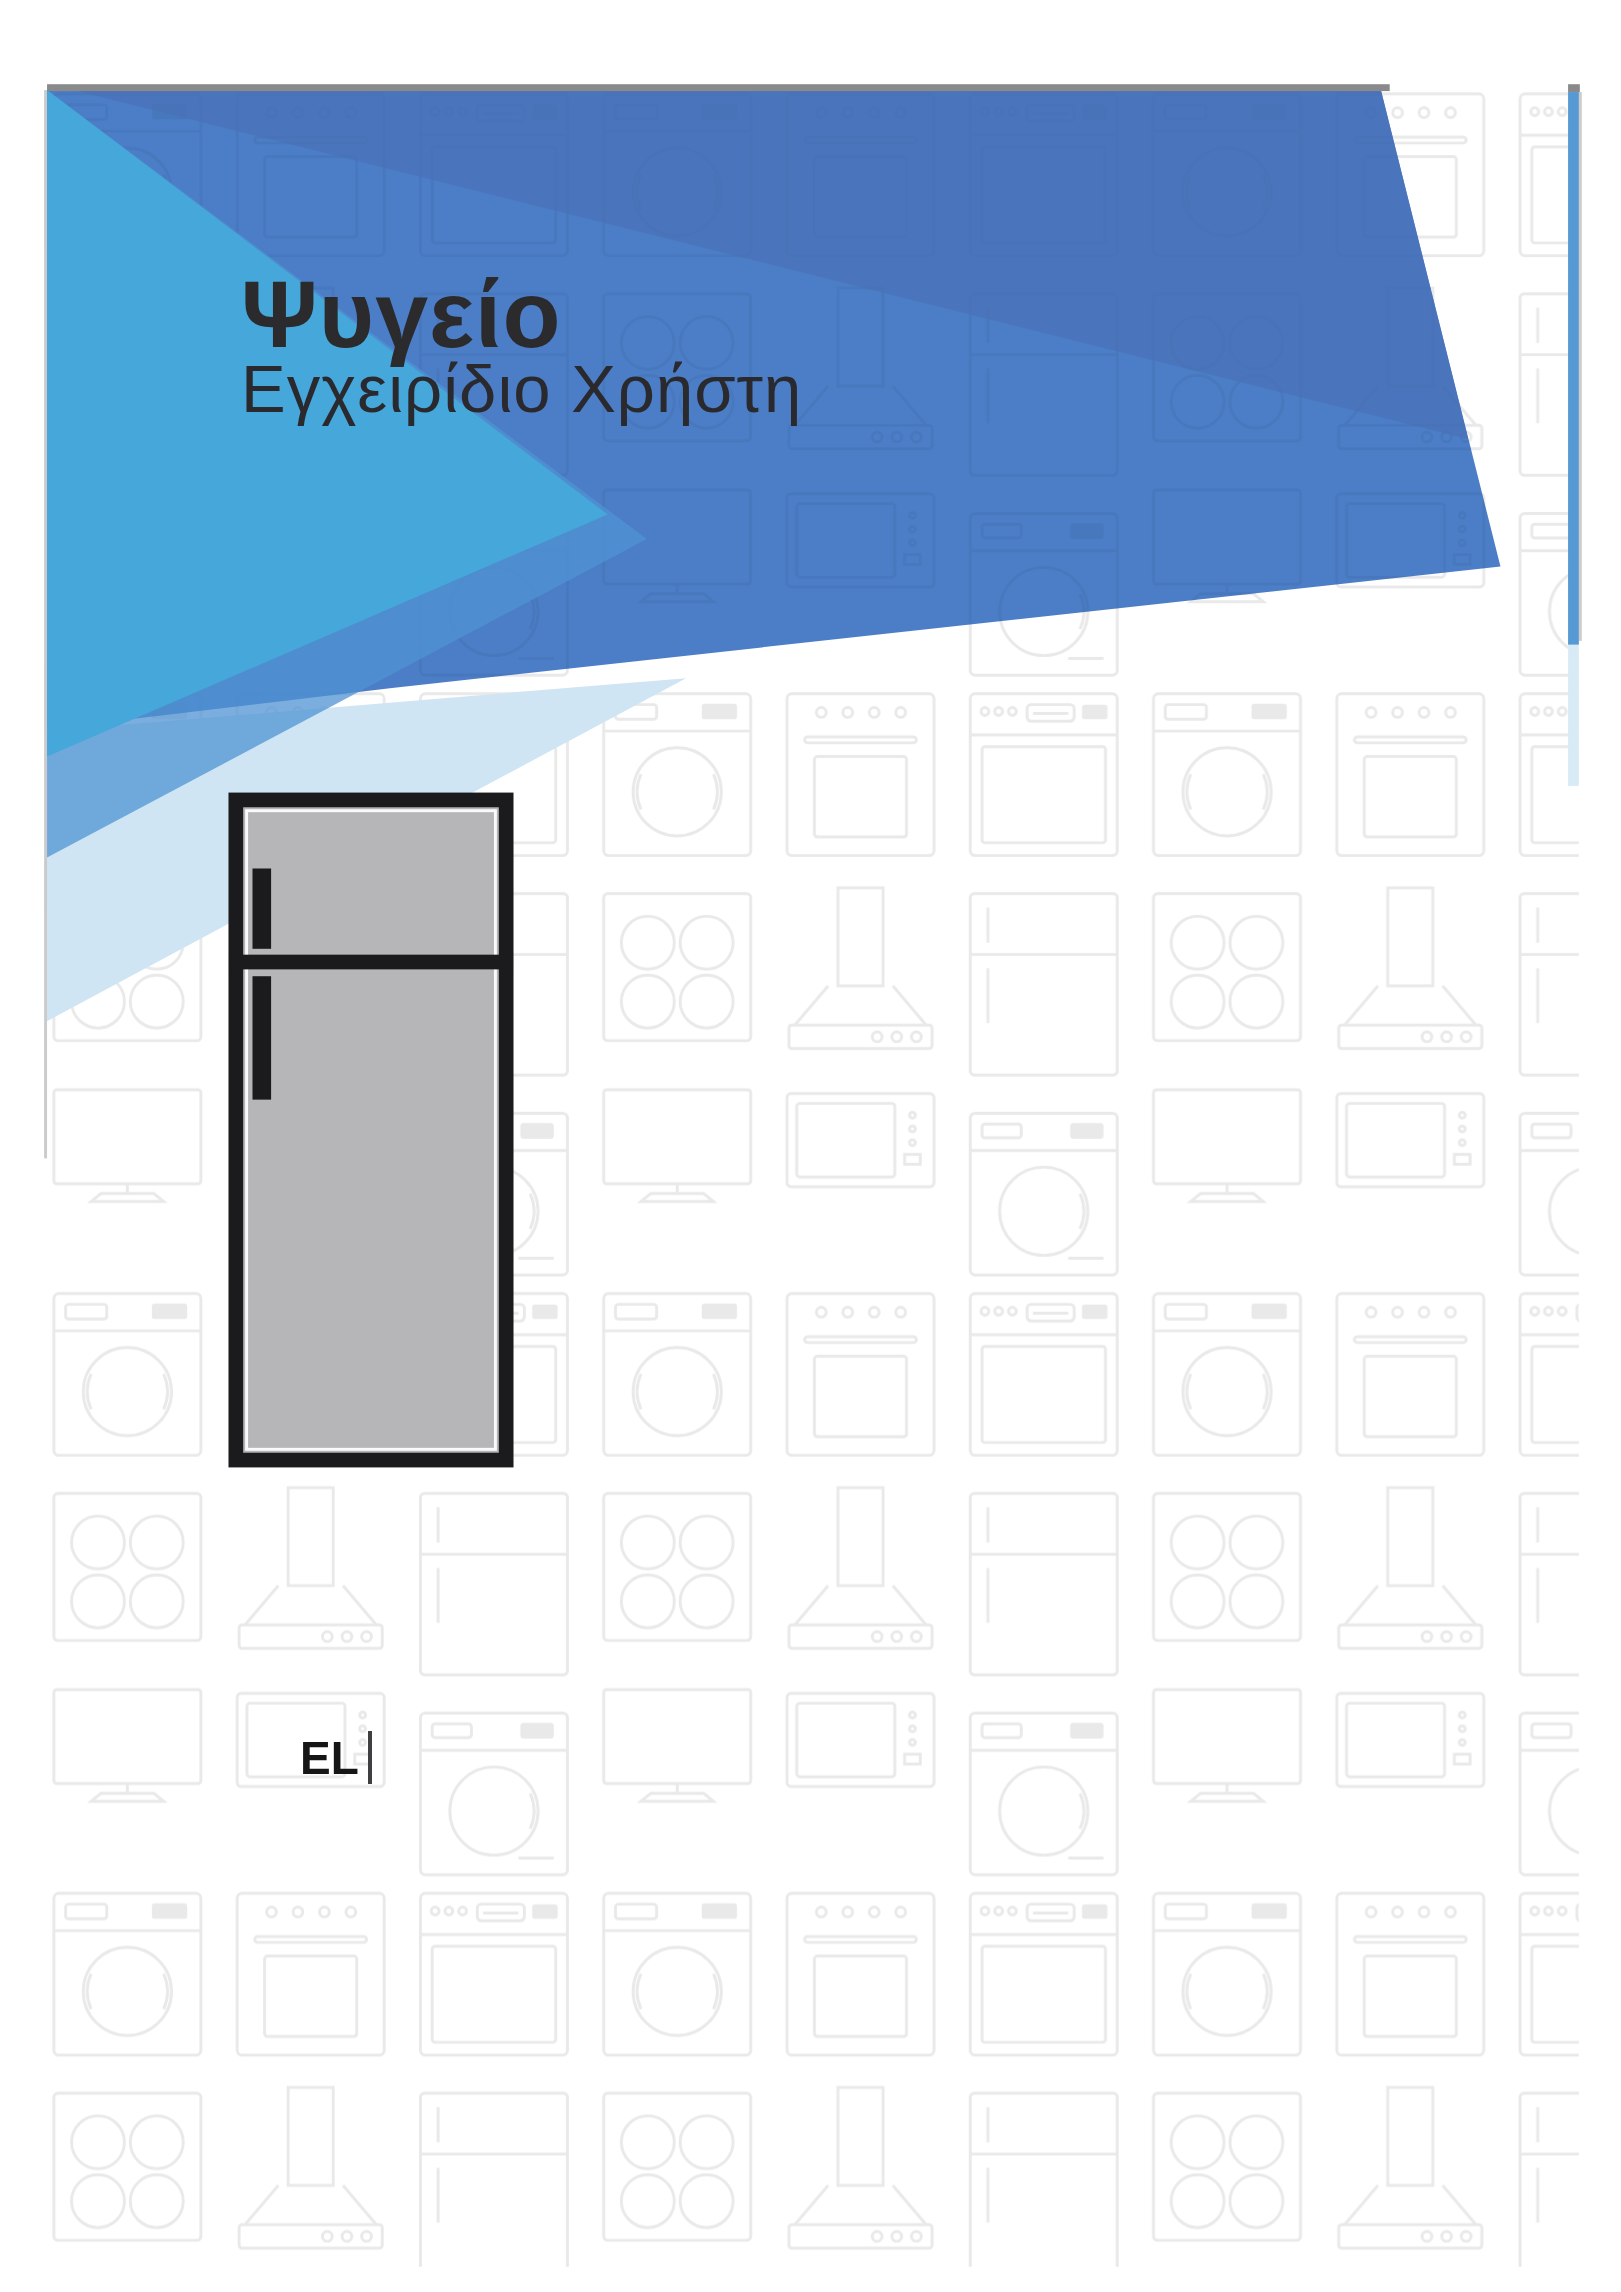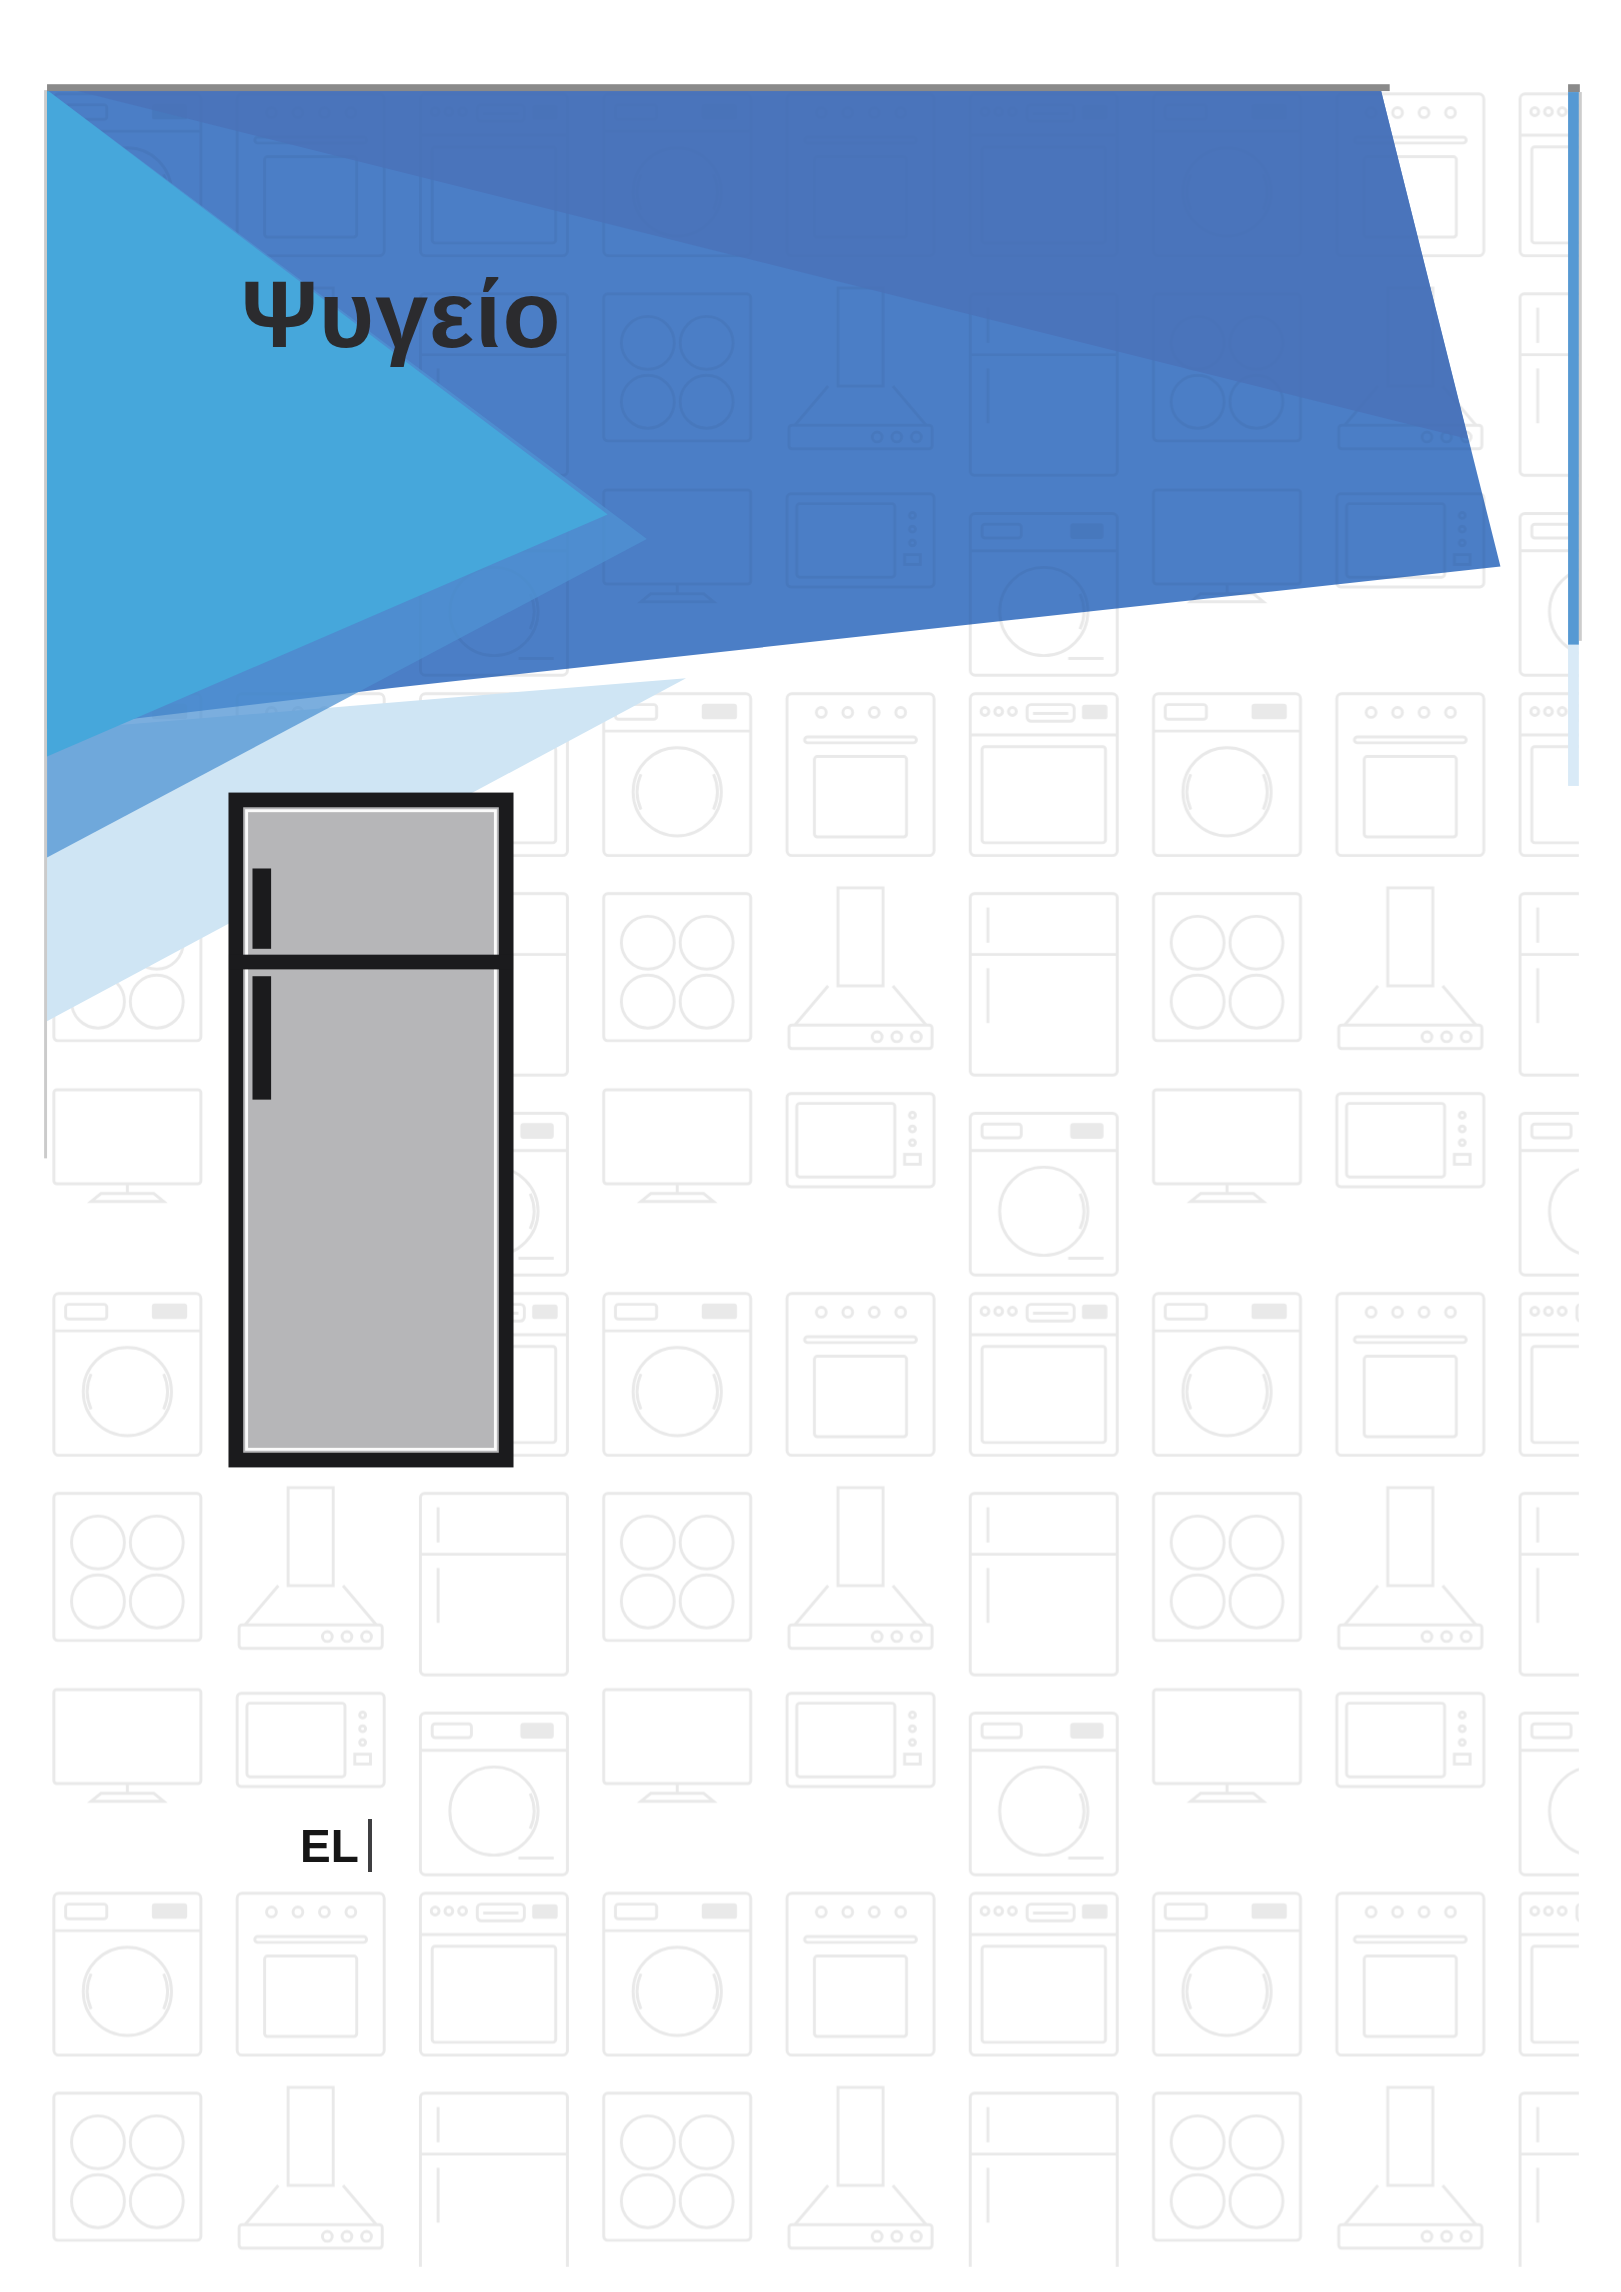--- a/index.html
+++ b/index.html
@@ -15,21 +15,21 @@
   .cover-title{
     position:absolute;left:241px;top:238px;
     font-size:95px;font-weight:700;letter-spacing:1px;
     color:#2b2b2e;line-height:1;
   }
   .cover-subtitle{
     position:absolute;left:241px;top:321px;
     font-size:67px;font-weight:400;letter-spacing:1px;
     color:#2a2a2e;line-height:1.15;
   }
-  .lang-row{position:absolute;left:300px;top:1790px;height:55px;}
+  .lang-row{position:absolute;left:300px;top:1702px;height:55px;}
   .lang-code{
     display:inline-block;vertical-align:top;
     font-size:46px;font-weight:700;color:#161616;line-height:55px;
   }
   .lang-divider{
     display:inline-block;vertical-align:top;
     width:4.9px;height:53px;margin-left:8.8px;margin-top:0;
     background:#3f3f41;
   }
   .fridge-wrap{position:absolute;left:228px;top:763px;width:286px;height:676px;}
@@ -160,20 +160,21 @@
 
     <rect x="45" y="62" width="3" height="1090" fill="#a0a0a0" opacity="0.55"></rect>
 
     <rect x="1600" y="56" width="12" height="8" fill="#8a8a8a"></rect>
     <rect x="1600" y="64" width="11" height="564" fill="#5699d3"></rect>
     <rect x="1600" y="628" width="11" height="144" fill="#d9eaf7"></rect>
     <rect x="1611" y="64" width="3" height="560" fill="#9a9a9a" opacity="0.5"></rect>
   </svg>
 
   <div class="cover-title">Ψυγείο</div>
+  <div class="cover-subtitle">Εγχειρίδιο Χρήστη</div>
 
   <div class="fridge-wrap">
     <svg width="286" height="676" viewBox="0 0 292 690">
       <rect x="8" y="8" width="276" height="674" fill="#b6b6b8" stroke="#1b1b1d" stroke-width="15"></rect>
       <rect x="19" y="19" width="254" height="652" fill="none" stroke="#fafafa" stroke-width="3"></rect>
       <rect x="1" y="166" width="290" height="15" fill="#1b1b1d"></rect>
       <rect x="25" y="78" width="19" height="82" fill="#1b1b1d"></rect>
       <rect x="25" y="188" width="19" height="126" fill="#1b1b1d"></rect>
     </svg>
   </div>

